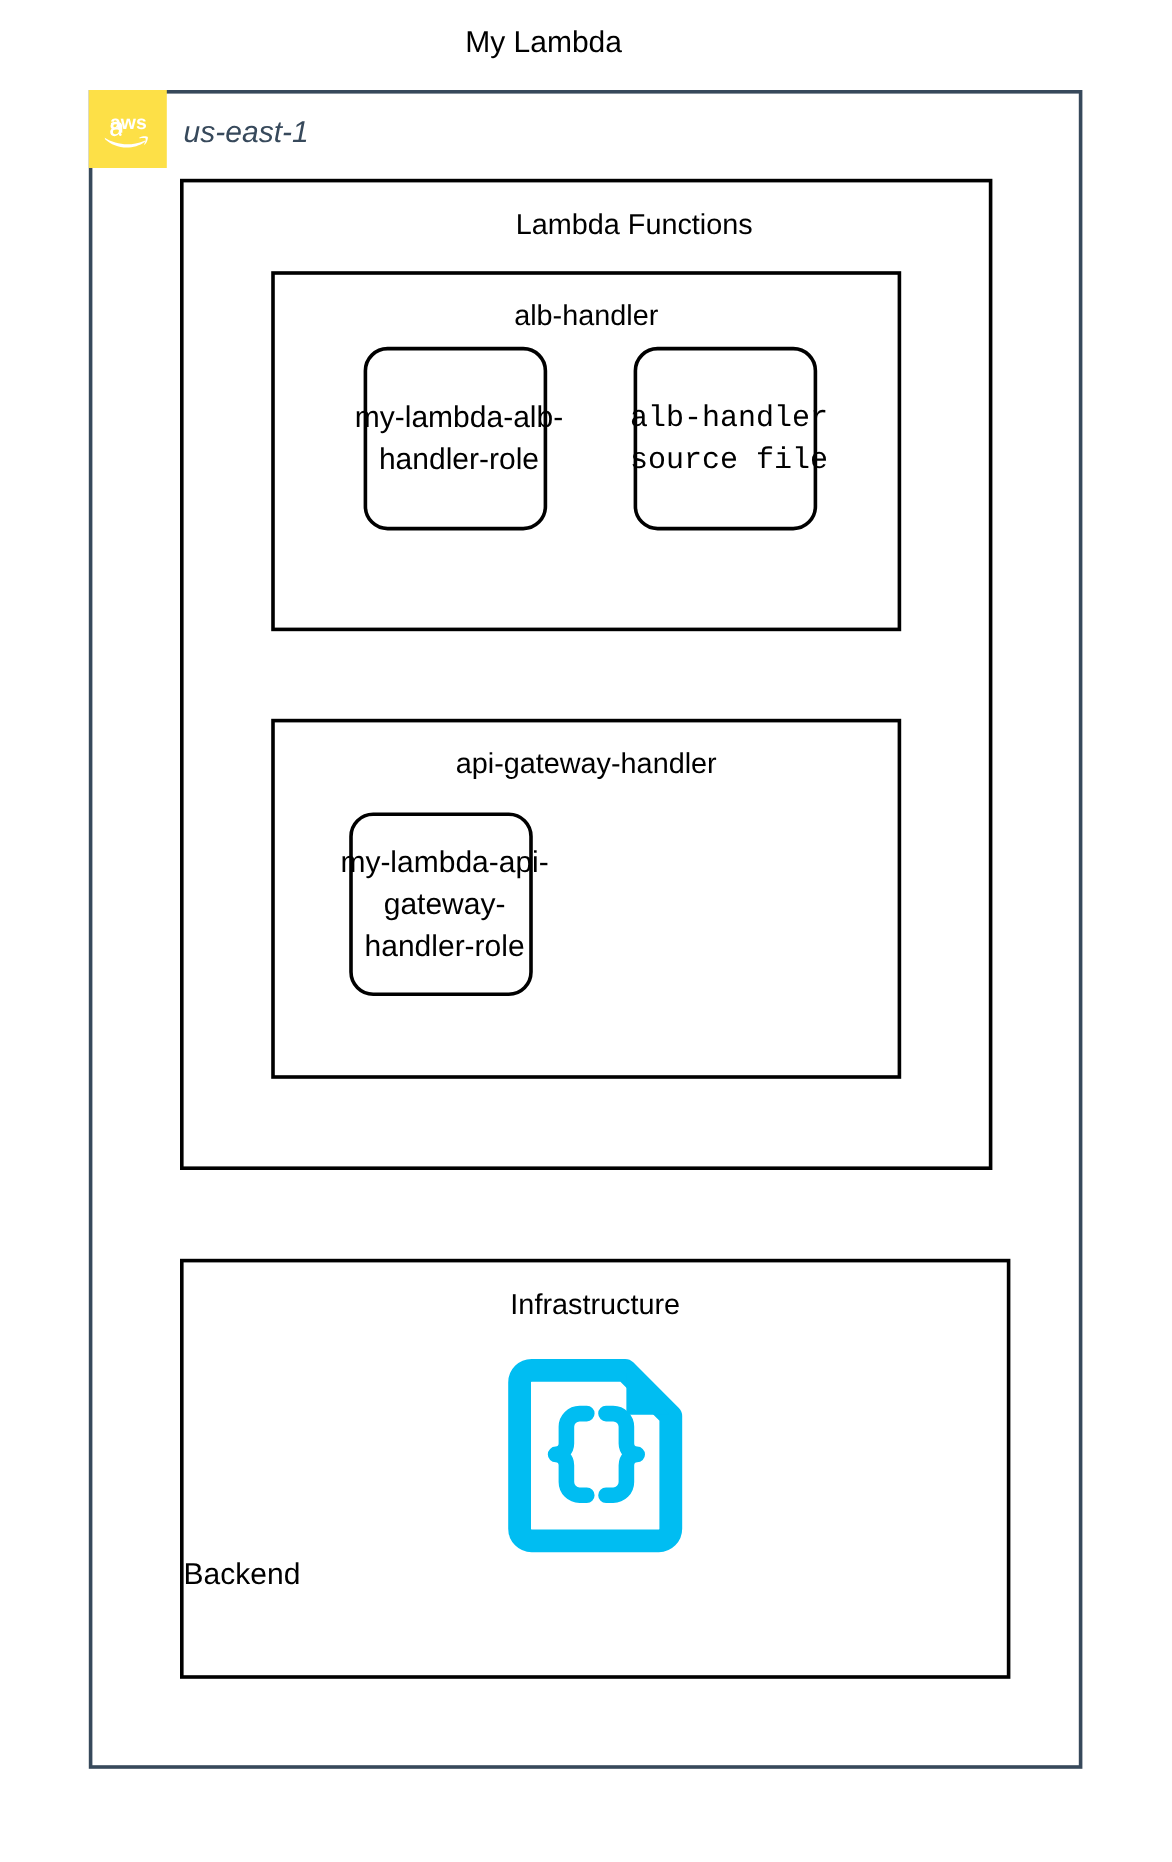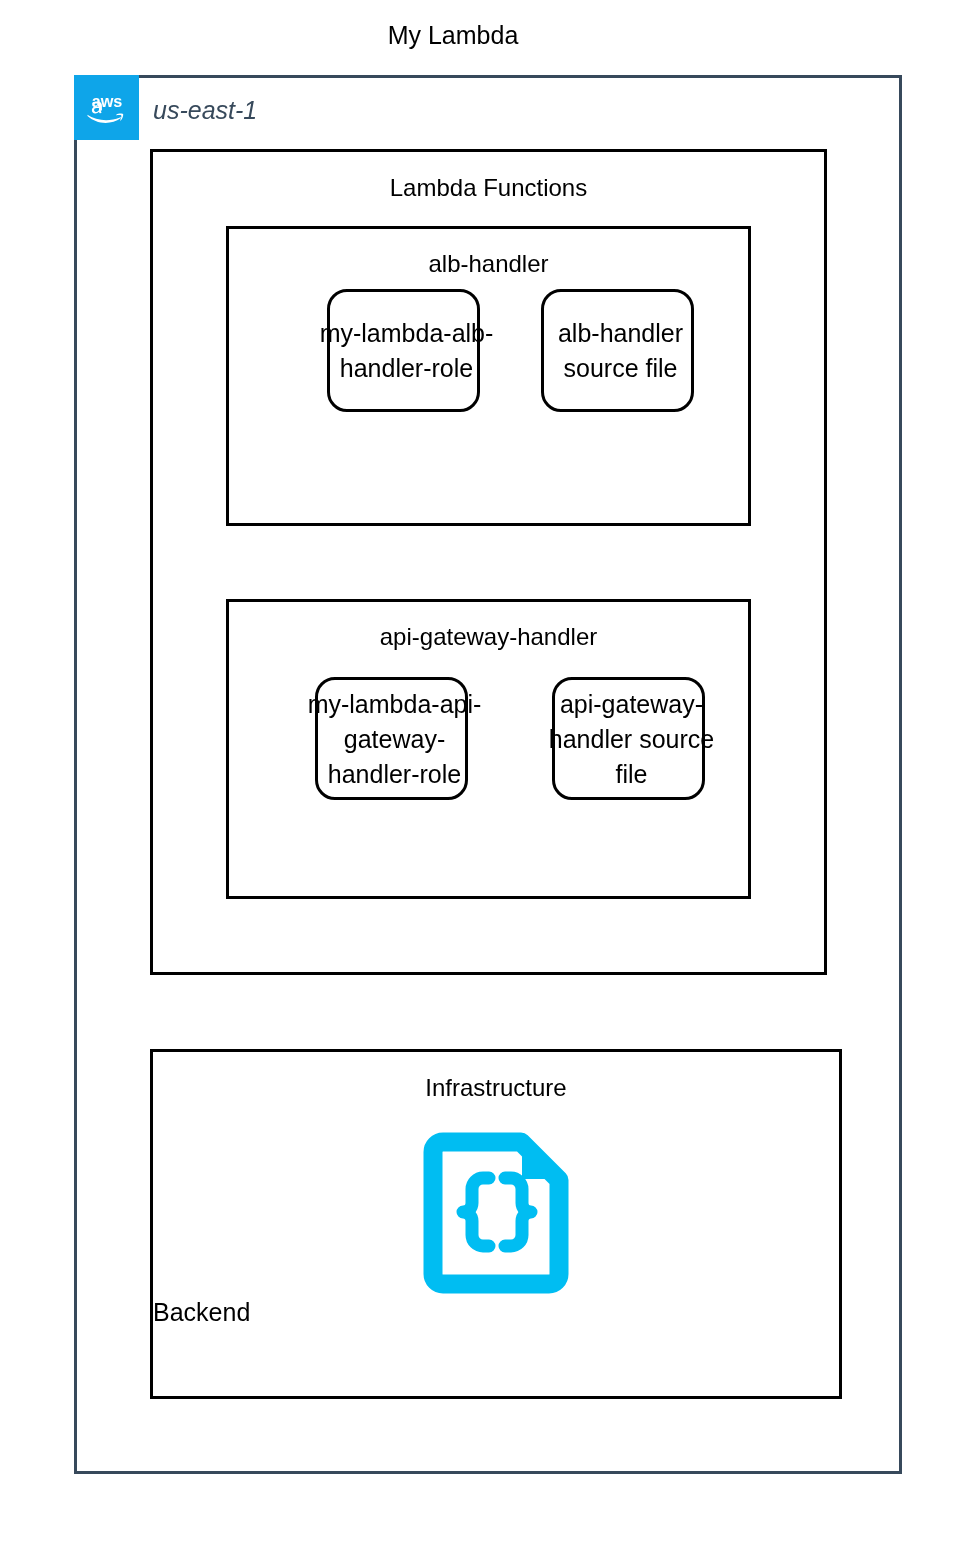--- a/index.html
+++ b/index.html
@@ -44,21 +44,21 @@
     border: 3px solid #37495B;
     box-sizing: border-box;
     background: #ffffff;
   }
   .aws-logo {
     position: absolute;
     left: 74px;
     top: 75px;
     width: 65px;
     height: 65px;
-    background: #0ea5e9;
+    background: #fde047;
     display: flex;
     align-items: center;
     justify-content: center;
   }
   .aws-logo svg { display: block; }
   .region-label {
     position: absolute;
     left: 153px;
     top: 95px;
     font-size: 25px;
@@ -86,21 +86,21 @@
     white-space: nowrap;
   }
 
   
   #lambda-functions-group {
     left: 150px;
     top: 149px;
     width: 677px;
     height: 826px;
   }
-  #lambda-functions-group > .group-label { top: 22px; }
+  #lambda-functions-group > .group-label { top: 22px; padding-left: 40px; }
 
   
   #alb-handler-group {
     left: 226px;
     top: 226px;
     width: 525px;
     height: 300px;
   }
   #alb-handler-group > .group-label { top: 21px; }
 
@@ -120,44 +120,43 @@
     top: 1049px;
     width: 692px;
     height: 350px;
   }
   #infrastructure-group > .group-label { top: 22px; }
 
   
   .node {
     position: absolute;
     width: 153px;
-    height: 123px;
+    height: 153px;
     border: 3px solid #000000;
     border-radius: 20px;
     box-sizing: border-box;
     background: #ffffff;
-    margin-left: 24px;
   }
   
   .node-label {
     position: absolute;
     left: -12px;
     width: 177px;
     top: 50%;
     transform: translateY(-50%);
     text-align: center;
     font-size: 25px;
     line-height: 35px;
     color: #000000;
     pointer-events: none;
   }
 
   
   #node-alb-role       { left: 74px;  top: 60px; }
-  #node-alb-source     { left: 288px; top: 60px; }
+  #node-alb-source     { left: 299px; top: 60px; font-family: Liberation Mono, monospace; }
   
   #node-api-role       { left: 62px;  top: 75px; }
   #node-api-source     { left: 299px; top: 75px; }
 
   
   .icon-wrap {
     position: absolute;
     left: 50%;
     transform: translateX(-50%);
     top: 78px;
@@ -218,23 +217,20 @@
     </div>
   </div>
 
   <div id="api-gateway-handler-group" class="group-box">
     <div class="group-label">api-gateway-handler</div>
 
     <div id="node-api-role" class="node">
       <div class="node-label">my-lambda-api-gateway-handler-role</div>
     </div>
 
-    <div id="node-api-source" class="node">
-      <div class="node-label">api-gateway-handler source file</div>
-    </div>
   </div>
 
   <div id="infrastructure-group" class="group-box">
     <div class="group-label">Infrastructure</div>
 
     <div class="icon-wrap">
       <svg viewBox="0 0 150 166" aria-hidden="true">
 
         <path d="M22 12 H100 L138 50 V144 a10 10 0 0 1 -10 10 H22 a10 10 0 0 1 -10 -10 V22 a10 10 0 0 1 10 -10 Z" fill="none" stroke="#00BDF2" stroke-width="19" stroke-linejoin="round" stroke-linecap="round"></path>
 

